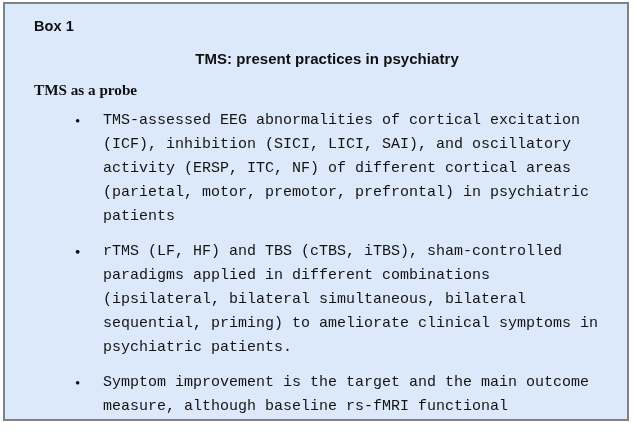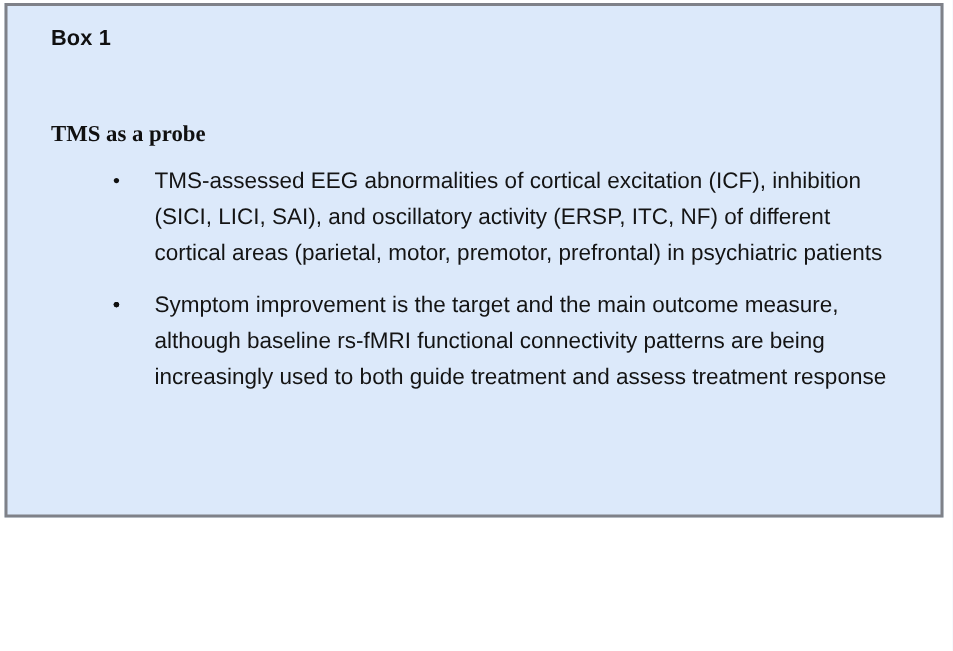--- a/index.html
+++ b/index.html
@@ -14,21 +14,21 @@
     overflow: hidden;
     font-family: "Liberation Serif", "DejaVu Serif", serif;
     -webkit-font-smoothing: antialiased;
   }
 
   .box {
     position: absolute;
     left: 3px;
     top: 2px;
     width: 626px;
-    height: 343px;
+    height: 419px;
     box-sizing: border-box;
     background: #dce9fa;
     border: 2px solid #7f8188;
     overflow: hidden;
     padding-left: 34px;
   }
 
   .box-label {
     position: absolute;
     left: 29px;
@@ -95,55 +95,57 @@
     top: 0;
     width: 12px;
     font-family: "Liberation Serif", "DejaVu Serif", serif;
     font-size: 15px;
     line-height: 24px;
     color: #101010;
   }
 
   .bullet-text {
     display: block;
-    font-family: Liberation Sans, sans-serif;
+    font-family: Liberation Mono, monospace;
     font-size: 15px;
     line-height: 24px;
     color: #141414;
     text-align: left;
     max-width: 500px;
   }
 </style>
 </head>
 <body>
 
 <div class="box">
 
   <div class="box-label">Box 1</div>
 
+  <div class="box-title">TMS: present practices in psychiatry</div>
 
   <div class="content">
 
     <div class="section">
       <div class="section-heading">TMS as a probe</div>
       <ul class="bullets">
         <li>
           <span class="bullet-marker">•</span>
           <span class="bullet-text">TMS-assessed EEG abnormalities of cortical excitation (ICF), inhibition (SICI, LICI, SAI), and oscillatory activity (ERSP, ITC, NF) of different cortical areas (parietal, motor, premotor, prefrontal) in psychiatric patients</span>
         </li>
         <li>
           <span class="bullet-marker">•</span>
         </li>
       </ul>
     </div>
 
     <div class="section">
       <ul class="bullets">
         <li>
           <span class="bullet-marker">•</span>
+          <span class="bullet-text">rTMS (LF, HF) and TBS (cTBS, iTBS), sham-controlled paradigms applied in different combinations (ipsilateral, bilateral simultaneous, bilateral sequential, priming) to ameliorate clinical symptoms in psychiatric patients.</span>
         </li>
         <li>
           <span class="bullet-marker">•</span>
           <span class="bullet-text">Symptom improvement is the target and the main outcome measure, although baseline rs-fMRI functional connectivity patterns are being increasingly used to both guide treatment and assess treatment response</span>
         </li>
       </ul>
     </div>
 
   </div>
 </div>

